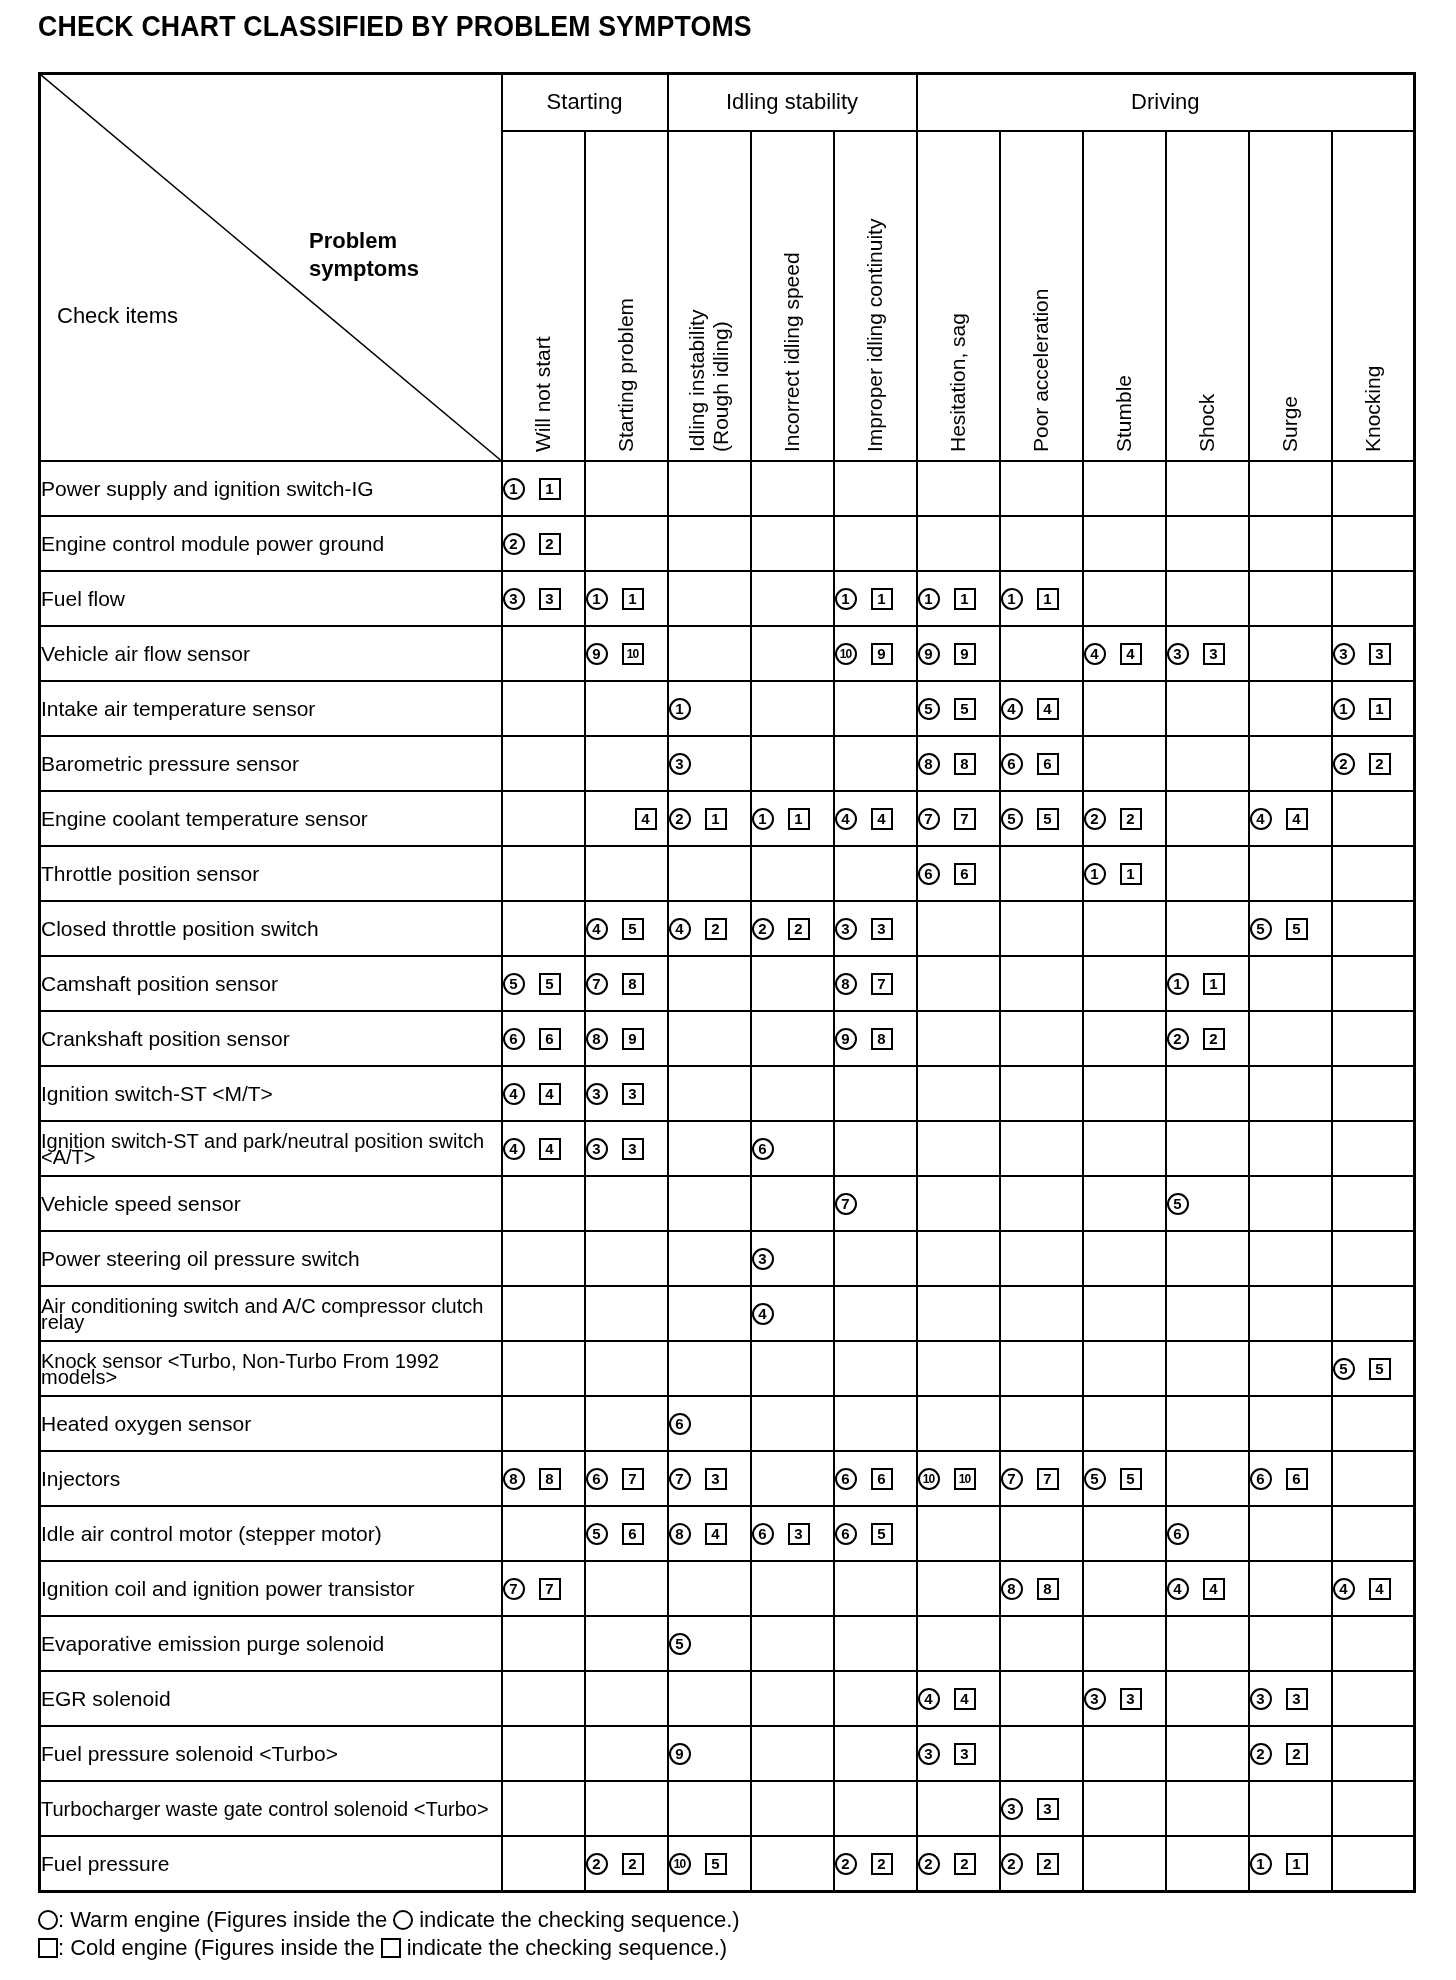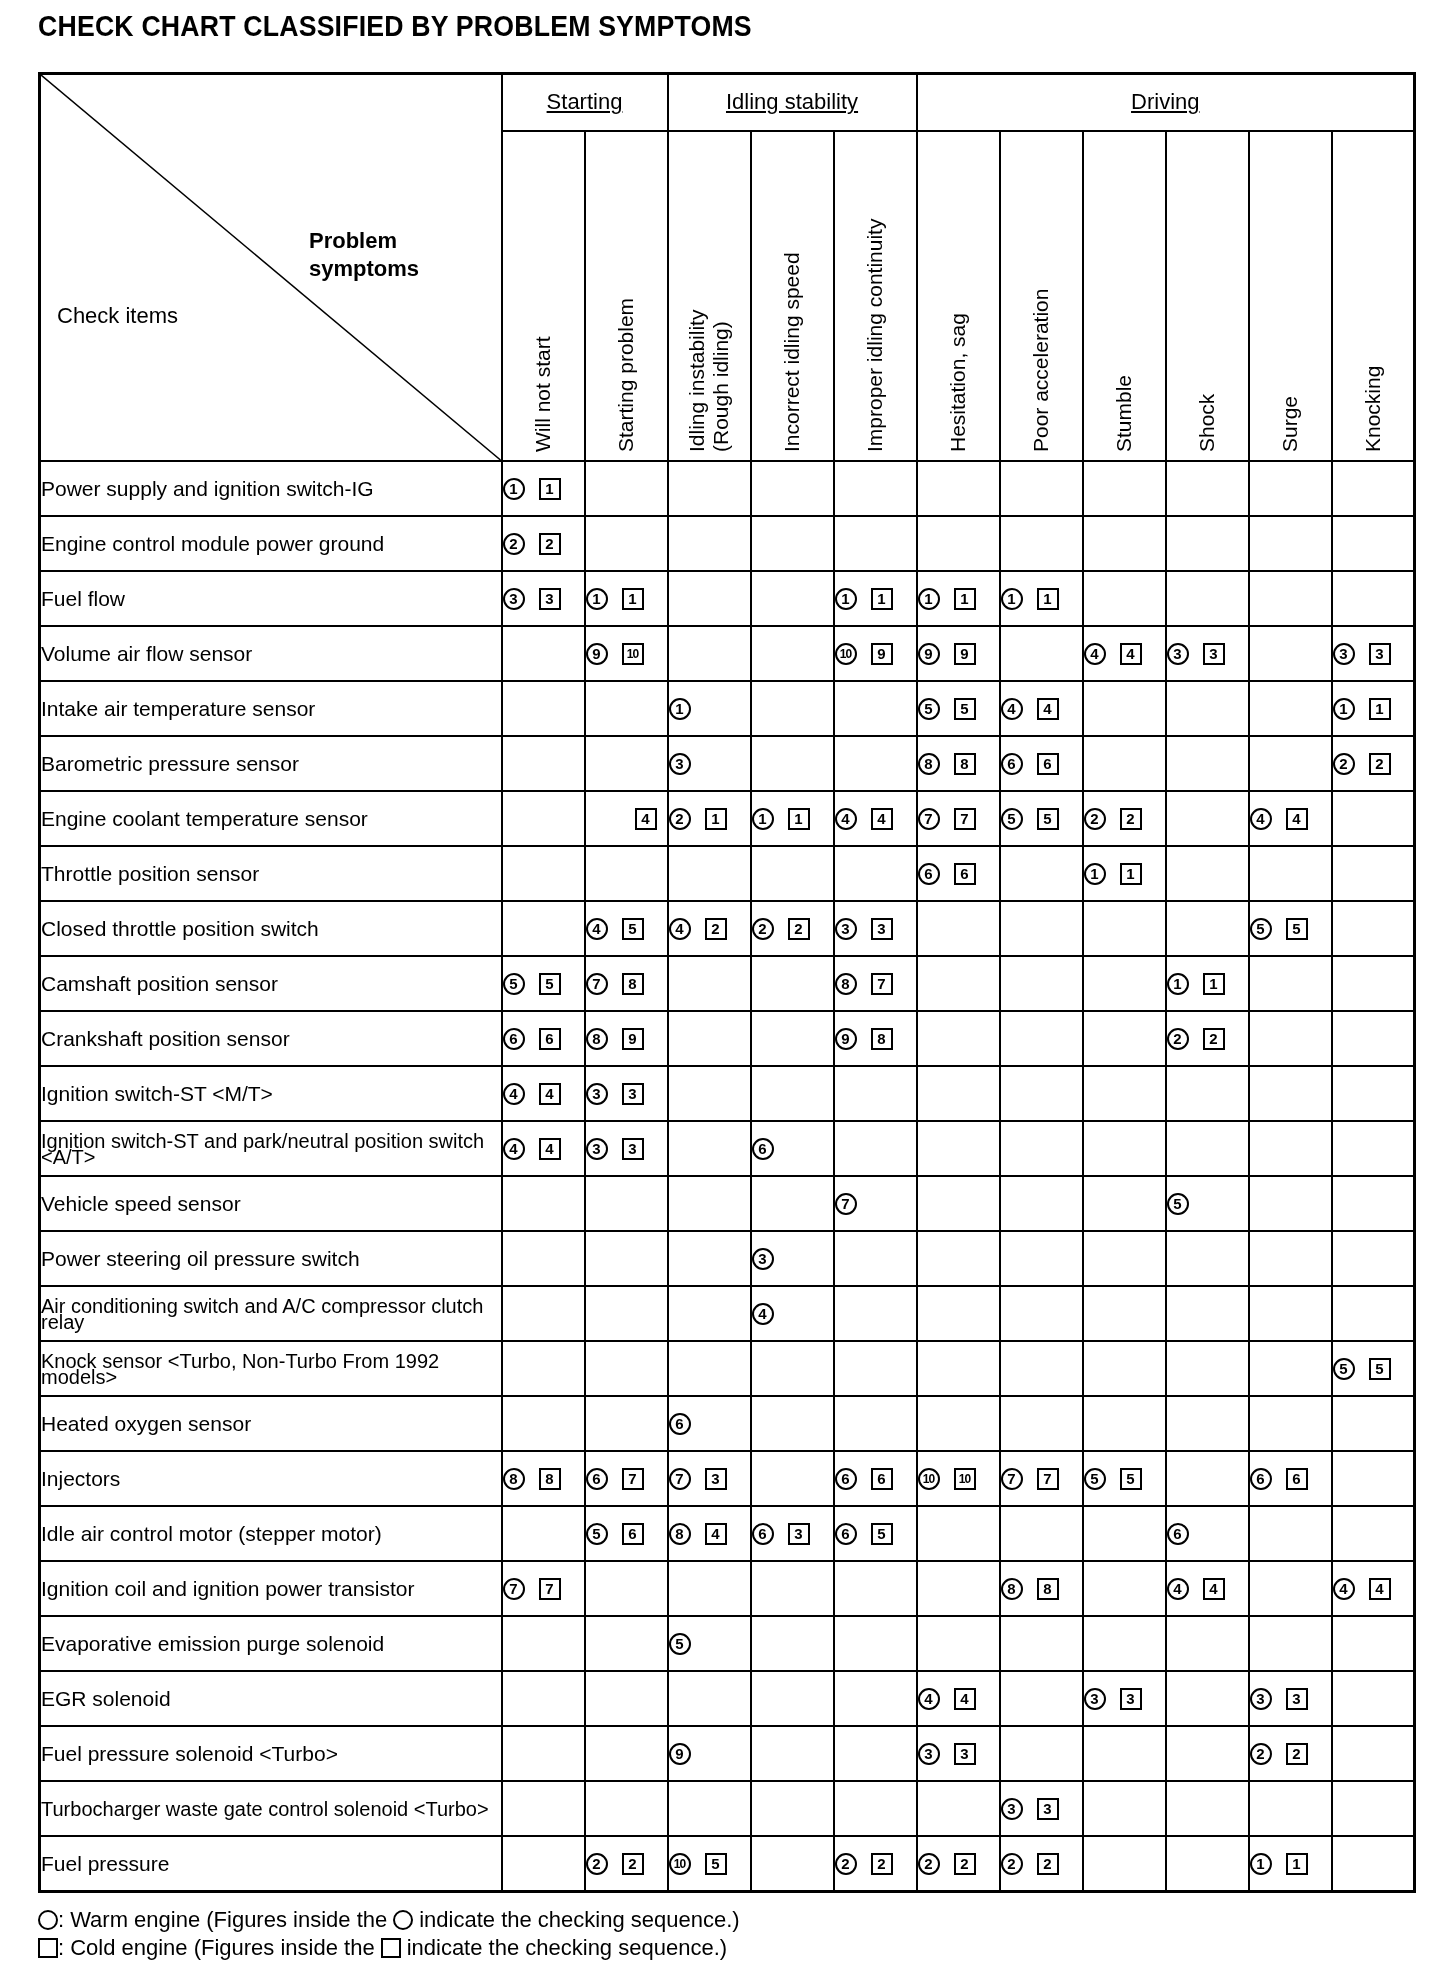--- a/index.html
+++ b/index.html
@@ -5,21 +5,21 @@
   html, body { margin: 0; padding: 0; background: #ffffff; }
   body { width: 1456px; height: 1980px; position: relative; font-family: "Liberation Sans", sans-serif; color: #000; overflow: hidden; }
   .title { position: absolute; left: 38px; top: 10px; font-family: "Liberation Sans", sans-serif; font-weight: bold; font-size: 29px; letter-spacing: 0.2px; transform: scaleX(0.92); transform-origin: left top; }
   table.chart { position: absolute; left: 38px; top: 72px; border-collapse: collapse; table-layout: fixed; width: 1375px; }
   table.chart td, table.chart th { border: 2px solid #000; padding: 0; font-weight: normal; }
   table.chart { border: 3px solid #000; }
   th.corner { position: relative; height: 385px; vertical-align: top; }
   th.corner svg { position: absolute; left: 0; top: 0; width: 100%; height: 100%; }
   .corner-top { position: absolute; left: 268px; top: 152px; font-size: 22px; line-height: 28px; text-align: left; font-weight: bold; }
   .corner-bottom { position: absolute; left: 16px; top: 228px; font-size: 22px; }
-  th.group { height: 54px; font-size: 22px; text-align: center; vertical-align: middle; text-decoration: underline; }
+  th.group { height: 54px; font-size: 22px; text-align: center; vertical-align: middle; }
   th.sym { height: 325px; position: relative; vertical-align: bottom; }
   th.sym .vt { position: absolute; left: 50%; bottom: 8px; transform-origin: left bottom; transform: rotate(-90deg) translate(0, 50%); white-space: nowrap; font-size: 21px; line-height: 24px; text-align: left; }
   th.sym .vt span { display: block; }
   td.item { height: 53px; font-size: 21px; padding-left: 10px; text-align: left; vertical-align: middle; white-space: nowrap; margin-left: 44px; }
   td.item.small { font-size: 20px; line-height: 16px; white-space: normal; }
   td.cell { height: 53px; vertical-align: middle; padding-left: 8px; white-space: nowrap; }
   .mk { display: inline-flex; align-items: center; justify-content: center; width: 22px; height: 22px; font-size: 15px; font-weight: bold; box-sizing: border-box; border: 2px solid #000; vertical-align: middle; }
   .mk.circ { border-radius: 50%; }
   .mk.sq { border-radius: 0; margin-left: 14px; }
   .mk.sq.alone { margin-left: 49px; }
@@ -152,21 +152,21 @@
         <td class="cell"></td>
         <td class="cell"><span class="mk circ">1</span><span class="mk sq">1</span></td>
         <td class="cell"><span class="mk circ">1</span><span class="mk sq">1</span></td>
         <td class="cell"><span class="mk circ">1</span><span class="mk sq">1</span></td>
         <td class="cell"></td>
         <td class="cell"></td>
         <td class="cell"></td>
         <td class="cell"></td>
       </tr>
       <tr>
-        <td class="item">Volume air flow sensor</td>
+        <td class="item">Vehicle air flow sensor</td>
         <td class="cell"></td>
         <td class="cell"><span class="mk circ">9</span><span class="mk sq ten">10</span></td>
         <td class="cell"></td>
         <td class="cell"></td>
         <td class="cell"><span class="mk circ ten">10</span><span class="mk sq">9</span></td>
         <td class="cell"><span class="mk circ">9</span><span class="mk sq">9</span></td>
         <td class="cell"></td>
         <td class="cell"><span class="mk circ">4</span><span class="mk sq">4</span></td>
         <td class="cell"><span class="mk circ">3</span><span class="mk sq">3</span></td>
         <td class="cell"></td>

